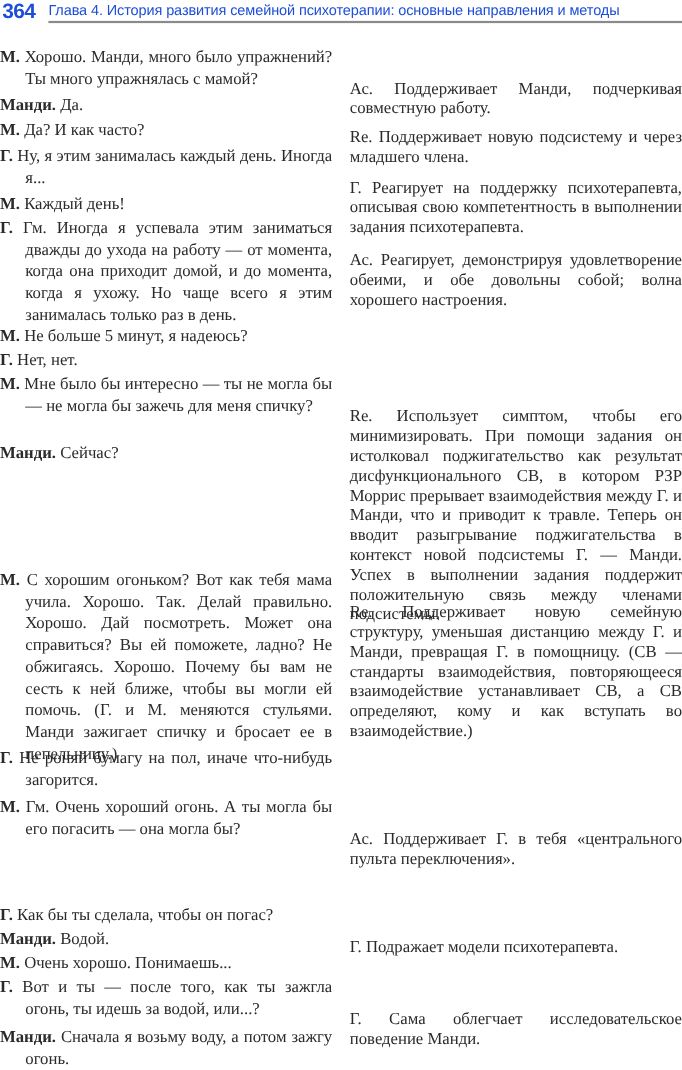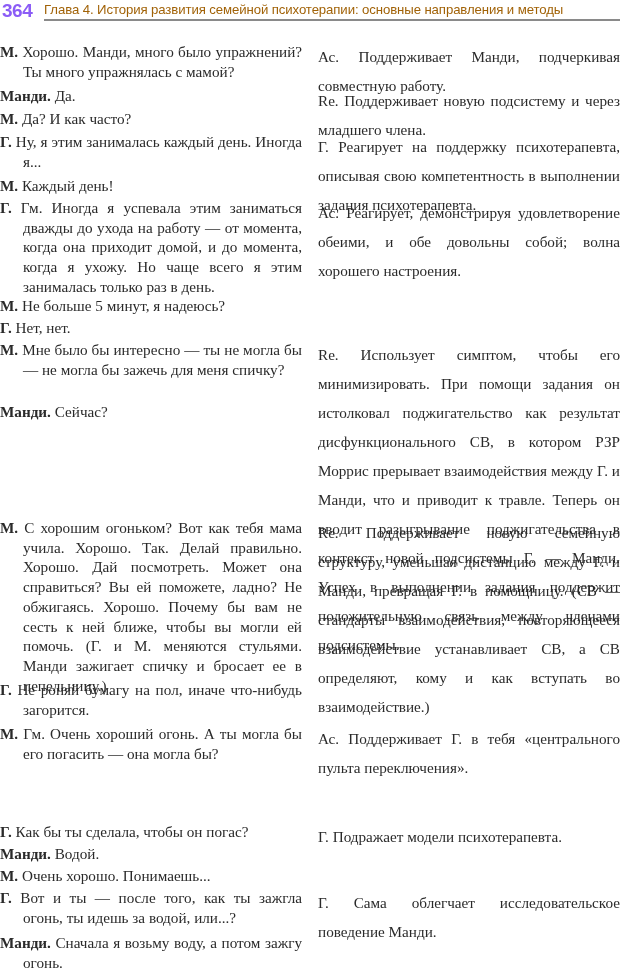--- a/index.html
+++ b/index.html
@@ -1,25 +1,25 @@
 <!DOCTYPE html>
 <html><head>
 <meta charset="utf-8">
 <style>
   html, body { margin: 0; padding: 0; background: #ffffff; }
   body { width: 620px; height: 973px; position: relative; overflow: hidden;
          font-family: "Liberation Serif", "DejaVu Serif", serif; color: #2a2a2a; }
   .header { position: absolute; left: 0; top: 0; width: 620px; height: 22px; }
   .page-num { position: absolute; left: 2px; top: 0px; font-family: "Liberation Sans", "DejaVu Sans", sans-serif;
-              font-weight: bold; font-size: 19px; color: #8b5cf6; letter-spacing: -0.5px; }
+              font-weight: bold; font-size: 19px; color: #1d4ed8; letter-spacing: -0.5px; }
   .running-head { position: absolute; left: 44px; top: 2px; font-family: "Liberation Sans", "DejaVu Sans", sans-serif;
-                  font-size: 13.2px; color: #a16207; white-space: nowrap; letter-spacing: -0.1px; }
+                  font-size: 13.2px; color: #1d4ed8; white-space: nowrap; letter-spacing: -0.1px; }
   .head-rule { position: absolute; left: 44px; right: 0; top: 19px; height: 2px; background: #8a8a8a; }
   .left { position: absolute; left: 0; width: 302px; font-size: 15.2px; line-height: 19.7px; text-align: justify; }
-  .right { position: absolute; left: 318px; width: 302px; font-size: 15.2px; line-height: 29px; text-align: justify; }
+  .right { position: absolute; left: 318px; width: 302px; font-size: 15.2px; line-height: 18px; text-align: justify; margin-top: 30px; }
   .utter { padding-left: 23px; text-indent: -23px; }
   .spk { font-weight: bold; }
   .it { }
   .note { display: block; }
 </style>
 </head>
 <body>
 
 <div class="header">
   <span class="page-num">364</span>

